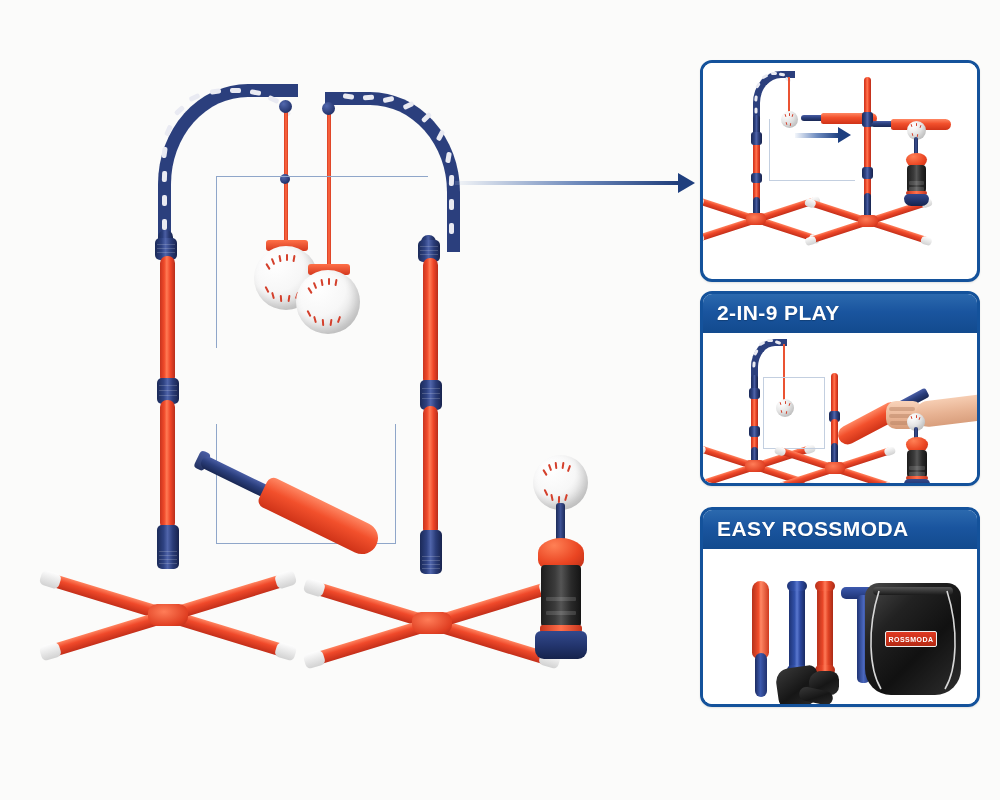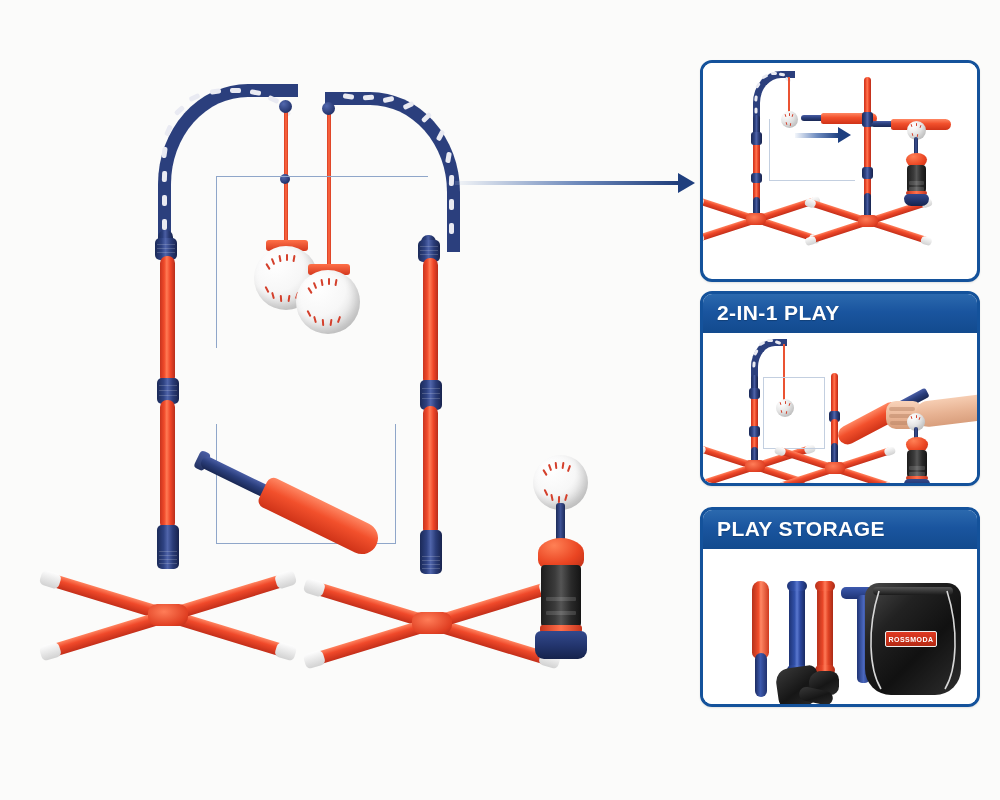--- a/index.html
+++ b/index.html
@@ -524,21 +524,21 @@
             <div class="label-strip" style="top:16px;"></div>
             <div class="label-strip" style="top:22px;"></div>
           </div>
           <div class="ring" style="left:5px; top:70px; width:21px; height:4px;"></div>
           <div class="foot" style="left:3px; top:73px; width:25px; height:12px;"></div>
         </div>
       </div>
     </div>
 
     <div class="panel" style="margin-top:9px; height:195px;">
-      <div class="panel-header">2-IN-1 PLAY</div>
+      <div class="panel-header">2-IN-9 PLAY</div>
       <div class="panel-body mini" style="height:157px;">
 
         <div class="arm left" style="left:48px; top:6px; width:36px; height:42px;">
           <div class="curve" style="border-radius:24px 0 0 0 / 28px 0 0 0;"></div>
           <div class="ladder">
             <div class="rung" style="left:16px; top:0px; transform:rotate(-2deg);"></div>
             <div class="rung" style="left:24px; top:2px; transform:rotate(18deg);"></div>
             <div class="rung" style="left:8px;  top:3px; transform:rotate(-30deg);"></div>
             <div class="rung" style="left:2px;  top:12px;transform:rotate(-62deg);"></div>
             <div class="rung" style="left:0px;  top:24px;transform:rotate(-86deg);"></div>
@@ -610,21 +610,21 @@
             <div class="label-strip" style="top:16px;"></div>
             <div class="label-strip" style="top:22px;"></div>
           </div>
           <div class="ring" style="left:5px; top:63px; width:22px; height:4px;"></div>
           <div class="foot" style="left:3px; top:66px; width:26px; height:12px;"></div>
         </div>
       </div>
     </div>
 
     <div class="panel" style="margin-top:21px; height:200px;">
-      <div class="panel-header">PLAY STORAGE</div>
+      <div class="panel-header">EASY ROSSMODA</div>
       <div class="panel-body" style="height:162px;">
 
         <div class="part store-bat" style="left:44px; top:32px; width:28px; height:116px;">
           <div class="barrel2" style="left:5px; top:0; width:17px; height:78px; border-radius:9px 9px 7px 7px;
                       background:linear-gradient(90deg,#b5311b,#f04e2c 38%,#ff8764 52%,#cf3a1e);"></div>
           <div class="grip2" style="left:8px; top:72px; width:12px; height:44px;"></div>
         </div>
 
         <div class="part" style="left:84px; top:32px; width:20px; height:94px;">
           <div class="tube blue" style="left:2px; top:0; width:16px; height:94px;"></div>

